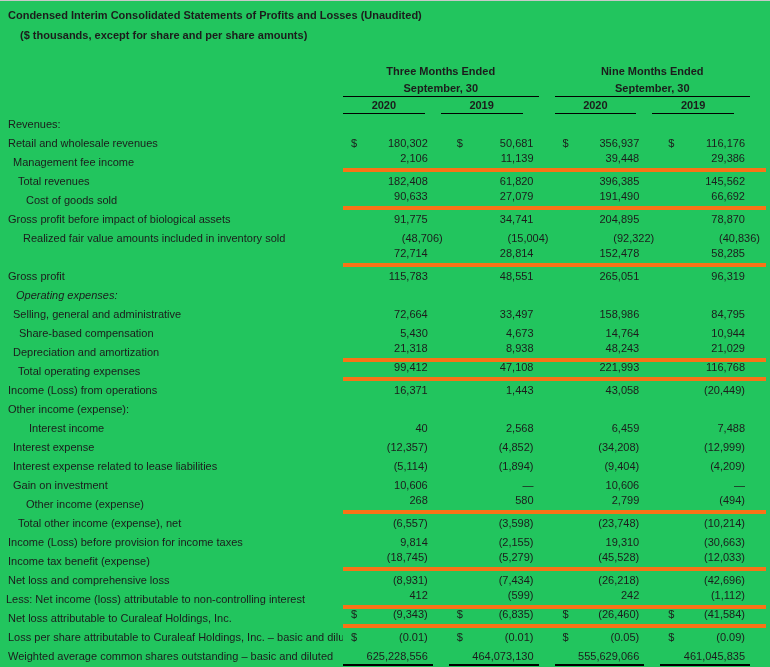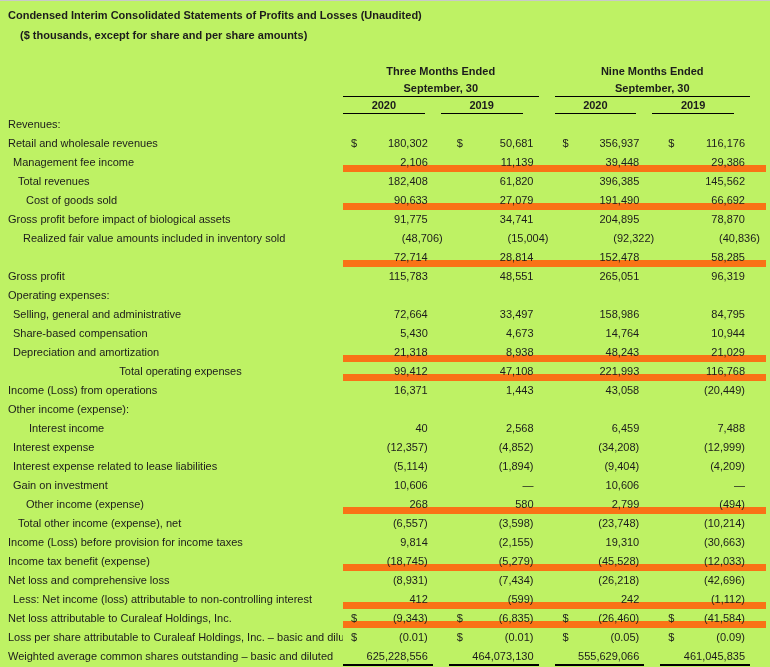--- a/index.html
+++ b/index.html
@@ -1,18 +1,18 @@
 <!DOCTYPE html>
 <html><head>
 <meta charset="utf-8">
 <style>
   html,body{margin:0;padding:0;background:#fff;}
   .page{
     width:770px;height:667px;position:relative;box-sizing:border-box;
-    background:#bef264;color:#1c1c1c;
+    background:#22c55e;color:#1c1c1c;
     font-family:"Liberation Sans",sans-serif;font-size:11px;
     border-top:1px solid #c9c9c9;overflow:hidden;
   }
   .title{font-weight:bold;margin:8px 0 0 8px;line-height:12px;}
   .subtitle{font-weight:bold;margin:8px 0 0 8px;line-height:12px;padding-left:12px;}
 
   
   .thead{display:flex;margin-top:21px;}
   .lbl-spacer{width:343px;flex:none;}
   .groups{width:423px;flex:none;display:flex;}
@@ -23,21 +23,21 @@
   .hyears{display:flex;margin-top:1px;}
   .ycell{flex:1;min-width:0;}
   .yinner{margin-right:16px;height:16px;line-height:14px;text-align:center;font-weight:bold;border-bottom:1px solid #000;box-sizing:border-box;}
   .ycell:last-child .yinner{margin-right:16px;}
 
   
   .tbody{margin-top:1px;}
   .trow{display:flex;height:19px;line-height:19px;}
   .tlabel{width:343px;flex:none;white-space:nowrap;overflow:hidden;box-sizing:border-box;}
   .tnums{width:423px;flex:none;display:flex;box-sizing:border-box;}
-  .tnums.line-below{border-bottom:7px solid #f97316;height:19px;}
+  .tnums.line-below{border-bottom:4px solid #f97316;height:19px;align-items:flex-end;}
   .tgroup{flex:1;min-width:0;display:flex;}
   .tcell{flex:1;margin-right:16px;display:flex;justify-content:space-between;box-sizing:border-box;min-width:0;}
   .tcell.thick{border-bottom:2.5px solid #000;}
   .dollar{padding-left:8px;}
   .num{padding-right:5px;white-space:nowrap;}
 </style>
 </head>
 <body>
 
 <div class="page">
@@ -347,21 +347,21 @@
           <div class="tgroup">
             <div class="tcell">
               <span class="dollar"></span>
               <span class="num">96,319</span>
             </div>
           </div>
         </div>
   </div>
 
   <div class="trow">
-    <div class="tlabel" style="padding-left: 8px;">Operating expenses:</div>
+    <div class="tlabel" style="padding-left: 16px; font-style: italic;">Operating expenses:</div>
     <div class="tnums">
           <div class="tgroup">
             <div class="tcell">
               <span class="dollar"></span>
               <span class="num"></span>
             </div>
           </div>
           <div class="tgroup">
             <div class="tcell">
               <span class="dollar"></span>
@@ -407,21 +407,21 @@
           <div class="tgroup">
             <div class="tcell">
               <span class="dollar"></span>
               <span class="num">84,795</span>
             </div>
           </div>
         </div>
   </div>
 
   <div class="trow">
-    <div class="tlabel" style="padding-left: 13px;">Share-based compensation</div>
+    <div class="tlabel" style="padding-left: 19px;">Share-based compensation</div>
     <div class="tnums">
           <div class="tgroup">
             <div class="tcell">
               <span class="dollar"></span>
               <span class="num">5,430</span>
             </div>
           </div>
           <div class="tgroup">
             <div class="tcell">
               <span class="dollar"></span>
@@ -467,21 +467,21 @@
           <div class="tgroup">
             <div class="tcell">
               <span class="dollar"></span>
               <span class="num">21,029</span>
             </div>
           </div>
         </div>
   </div>
 
   <div class="trow">
-    <div class="tlabel" style="padding-left: 18px; text-align: center;">Total operating expenses</div>
+    <div class="tlabel" style="padding-left: 18px;">Total operating expenses</div>
     <div class="tnums line-below">
           <div class="tgroup">
             <div class="tcell">
               <span class="dollar"></span>
               <span class="num">99,412</span>
             </div>
           </div>
           <div class="tgroup">
             <div class="tcell">
               <span class="dollar"></span>
@@ -827,21 +827,21 @@
           <div class="tgroup">
             <div class="tcell">
               <span class="dollar"></span>
               <span class="num">(42,696)</span>
             </div>
           </div>
         </div>
   </div>
 
   <div class="trow">
-    <div class="tlabel" style="padding-left: 13px;">Less: Net income (loss) attributable to non-controlling interest</div>
+    <div class="tlabel" style="padding-left: 6px;">Less: Net income (loss) attributable to non-controlling interest</div>
     <div class="tnums line-below">
           <div class="tgroup">
             <div class="tcell">
               <span class="dollar"></span>
               <span class="num">412</span>
             </div>
           </div>
           <div class="tgroup">
             <div class="tcell">
               <span class="dollar"></span>

